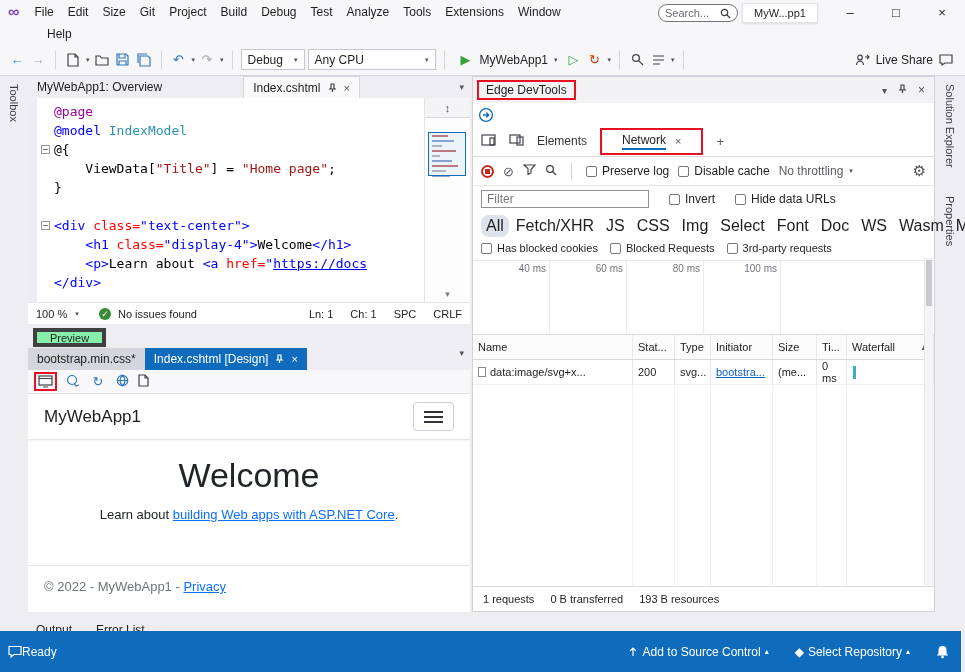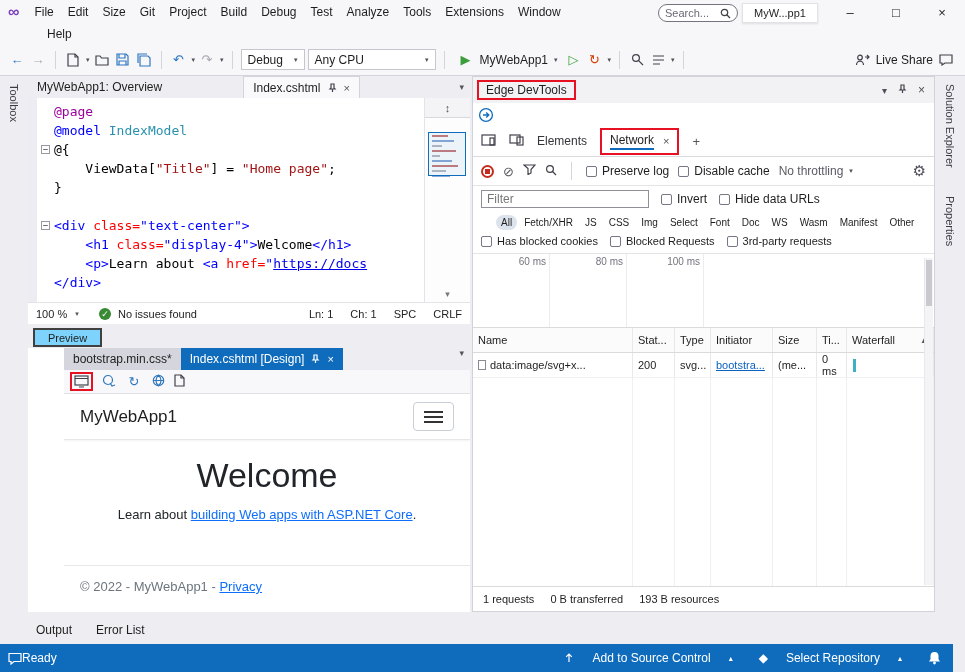--- a/index.html
+++ b/index.html
@@ -57,24 +57,24 @@
   .mm-thumb { position:absolute; left:3px; top:34px; width:38px; height:80px; }
   .mm-thumb i { display:block; height:2px; margin:3px 4px; background:#B9B9C4; }
   .mm-thumb i.r { background:#C97B7B; } .mm-thumb i.b { background:#8AA8D8; }
   .mm-view { position:absolute; left:0; right:0; top:0; height:44px; border:1px solid #0F6CBD; background:rgba(15,108,189,.07); }
   .mm-down { position:absolute; bottom:3px; left:0; right:0; text-align:center; font-size:9px; color:#777; }
   .editor-status { height:22px; flex:none; border-top:1px solid #E3E3E8; display:flex; align-items:center; font-size:11px; padding:0 8px; gap:7px; background:#fff; }
   .zoom { display:flex; align-items:center; gap:7px; width:56px; }
   .check-circle { width:12px; height:12px; border-radius:50%; background:#388A34; color:#fff; font-size:9px; display:flex; align-items:center; justify-content:center; flex:none; }
   .stat-right { margin-left:auto; display:flex; gap:17px; }
   .preview-row { height:24px; flex:none; background:#EEEEF2; display:flex; align-items:center; padding:3px 0 0 5px; }
-  .preview-btn { height:19px; padding:0 13px; background:#7dd3fc; border:2px solid #404040; font-size:11px; display:flex; align-items:center; }
-
-  
-  #design { position:absolute; left:28px; top:348px; width:442px; height:264px; display:flex; flex-direction:column; background:#fff;padding-left:36px; }
+  .preview-btn { height:19px; padding:0 13px; background:#86efac; border:4px solid #404040; font-size:11px; display:flex; align-items:center; }
+
+  
+  #design { position:absolute; left:28px; top:348px; width:442px; height:264px; display:flex; flex-direction:column; background:#fff; }
   .design-tabs { height:22px; flex:none; background:#EEEEF2; display:flex; align-items:stretch; font-size:12px; }
   .dtab { display:flex; align-items:center; padding:0 9px; gap:7px; }
   .dtab.inactive { background:#D5D5DD; }
   .dtab.active { background:#0F6CBD; color:#fff; }
   .dtab.active .tab-x { color:#fff; }
   .design-toolbar { height:24px; flex:none; background:#F8F8FB; border-bottom:1px solid #E0E0E6; display:flex; align-items:center; gap:9px; padding:0 6px; }
   .redbox-ic { border:2px solid #E81123; padding:1px 2px; display:inline-flex; align-items:center; }
   .preview-surface { flex:1; display:flex; flex-direction:column; background:#fff; overflow:hidden; }
   .site-nav { height:46px; flex:none; display:flex; align-items:center; justify-content:space-between; padding:0 16px; border-bottom:1px solid #E7E7EA; box-shadow:0 1px 2px rgba(0,0,0,.05); }
   .brand { font-size:17px; color:#1E1E1E; }
@@ -86,35 +86,35 @@
   .site-link { color:#0D6EFD; text-decoration:underline; }
   .site-footer { margin-top:auto; border-top:1px solid #E7E7EA; padding:13px 16px 18px; font-size:13px; color:#6C757D; flex:none; }
 
   
   #devtools { position:absolute; left:472px; top:76px; width:463px; height:536px; background:#fff; border:1px solid #D2D2DB; display:flex; flex-direction:column; }
   .dt-header { height:26px; flex:none; background:#F2F2F5; display:flex; align-items:center; padding:0 4px; }
   .dt-title-box { border:2px solid #E81123; padding:1px 7px; font-size:12px; background:#F2F2F5; }
   .dt-header-icons { margin-left:auto; display:flex; align-items:center; gap:11px; color:#50505A; padding-right:5px; font-size:10px; }
   .dt-nav { height:23px; flex:none; display:flex; align-items:center; padding:0 5px; }
   .dt-tabs { height:31px; flex:none; display:flex; align-items:center; gap:13px; padding:0 8px; border-bottom:1px solid #DADADA; font-size:12px; color:#33333B; }
-  .tab-net { border:2px solid #E81123; display:flex; align-items:center; gap:9px; padding:3px 8px; color:#1E1E1E; }
+  .tab-net { border:2px solid #E81123; display:flex; align-items:center; gap:9px; padding:3px 20px; color:#1E1E1E; }
   .tab-net .lbl { border-bottom:2px solid #0F6CBD; padding-bottom:1px; }
   .plus { color:#555; font-size:13px; }
   .dt-toolbar { height:29px; flex:none; display:flex; align-items:center; gap:9px; padding:0 8px; border-bottom:1px solid #E4E4E4; font-size:12px; }
   .rec { width:13px; height:13px; border:2px solid #C42B1C; border-radius:50%; position:relative; flex:none; }
   .rec::after { content:""; position:absolute; inset:2px; background:#C42B1C; }
   .glyph { color:#50505A; font-size:13px; }
   .cb { width:11px; height:11px; border:1px solid #767684; background:#fff; border-radius:2px; flex:none; }
   .cb-item { display:inline-flex; align-items:center; gap:5px; }
   .throttle { display:flex; align-items:center; gap:5px; color:#5A5A66; }
   .gear { margin-left:auto; }
-  .dt-filter { height:26px; flex:none; display:flex; align-items:center; gap:12px; padding:0 8px; font-size:12px; }
+  .dt-filter { height:26px; flex:none; display:flex; align-items:center; gap:20px; padding:0 8px; font-size:12px; }
   .filter-input { width:168px; height:18px; border:1px solid #8F8F9A; font-size:12px; padding:0 5px; font-family:inherit; color:#1E1E1E; }
   .filter-input::placeholder { color:#767676; }
-  .dt-pills { flex:none; display:flex; align-items:center; gap:2px; padding:3px 23px 2px; font-size:10px; white-space:nowrap; }
+  .dt-pills { flex:none; display:flex; align-items:center; gap:2px; padding:3px 8px 2px; font-size:16px; white-space:nowrap; }
   .pill { padding:2px 5px; border-radius:8px; }
   .pill.sel { background:#DCE3EC; }
   .dt-cbs { flex:none; display:flex; align-items:center; gap:12px; padding:3px 8px 6px; font-size:11px; border-bottom:1px solid #E4E4E4; }
   .dt-overview { height:74px; flex:none; border-bottom:1px solid #DADADA; display:flex; }
   .tick { width:77px; flex:none; border-right:1px solid #ECECEC; font-size:10px; color:#73737F; text-align:right; padding:2px 3px 0 0; }
   .nw-grid { display:grid; grid-template-columns:160px 42px 36px 62px 44px 30px 1fr; }
   .nw-head { flex:none; height:25px; border-bottom:1px solid #DADADA; background:#FBFBFC; font-size:11px; }
   .nw-cell { display:flex; align-items:center; padding:0 5px; border-right:1px solid #E8E8EC; overflow:hidden; gap:4px; }
   .sort-arrow { margin-left:auto; font-size:8px; color:#555; }
   .nw-row { flex:none; height:25px; border-bottom:1px solid #F0F0F3; font-size:11px; }
@@ -123,22 +123,22 @@
   .link { color:#0B61C0; text-decoration:underline; overflow:hidden; white-space:nowrap; }
   .wf-bar { width:3px; height:13px; background:#3FAFC4; margin-left:1px; }
   .nw-bg { flex:1; min-height:0; }
   .nw-bg-cell { border-right:1px solid #F0F0F3; }
   .dt-summary { height:25px; flex:none; border-top:1px solid #DADADA; display:flex; align-items:center; gap:16px; padding:0 10px; font-size:11px; }
   .dt-scroll { position:absolute; right:1px; top:181px; bottom:26px; width:9px; background:#F4F4F6; border-left:1px solid #E8E8EC; }
   .dt-thumb { position:absolute; top:2px; left:1px; right:1px; height:46px; background:#C9C9CF; }
 
   
   #bottom-tabs { position:absolute; left:28px; top:616px; height:28px; display:flex; gap:24px; align-items:center; padding-left:8px; font-size:12px; }
-  #statusbar { position:absolute; left:0; right:12px; bottom:0; height:28px; background:#0F6CBD; color:#fff; display:flex; align-items:center; font-size:12px; }
-  .sb-item { display:flex; align-items:center; gap:18px; }
+  #statusbar { position:absolute; left:0; right:4px; bottom:0; height:41px; background:#0F6CBD; color:#fff; display:flex; align-items:center; font-size:12px; }
+  .sb-item { display:flex; align-items:center; gap:4px; }
   .sb-right { margin-left:auto; display:flex; align-items:center; gap:26px; padding-right:12px; }
   .caret-up { font-size:8px; }
 </style>
 </head>
 <body>
 
 <div id="titlebar">
   <div class="row1">
     <span class="vs-logo">∞</span>
     <nav style="display:flex">
@@ -477,20 +477,21 @@
       <label class="cb-item">
         <span class="cb"></span>
         <span>Blocked Requests</span>
       </label>
       <label class="cb-item">
         <span class="cb"></span>
         <span>3rd-party requests</span>
       </label>
     </div>
   <div class="dt-overview">
+      <span class="tick">40 ms</span>
       <span class="tick">60 ms</span>
       <span class="tick">80 ms</span>
       <span class="tick">100 ms</span>
     </div>
   <div class="nw-grid nw-head">
       <span class="nw-cell">
         <span>Name</span>
       </span>
       <span class="nw-cell">
         <span>Stat...</span>

